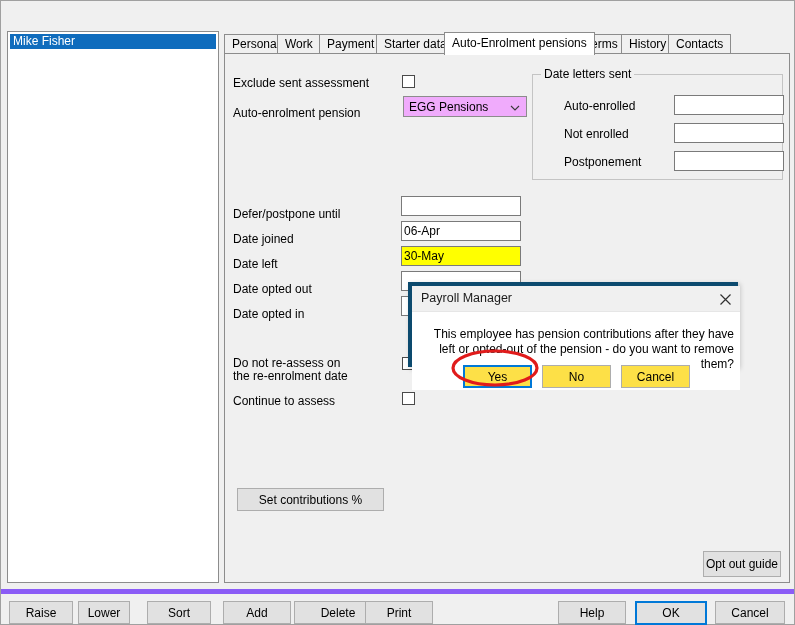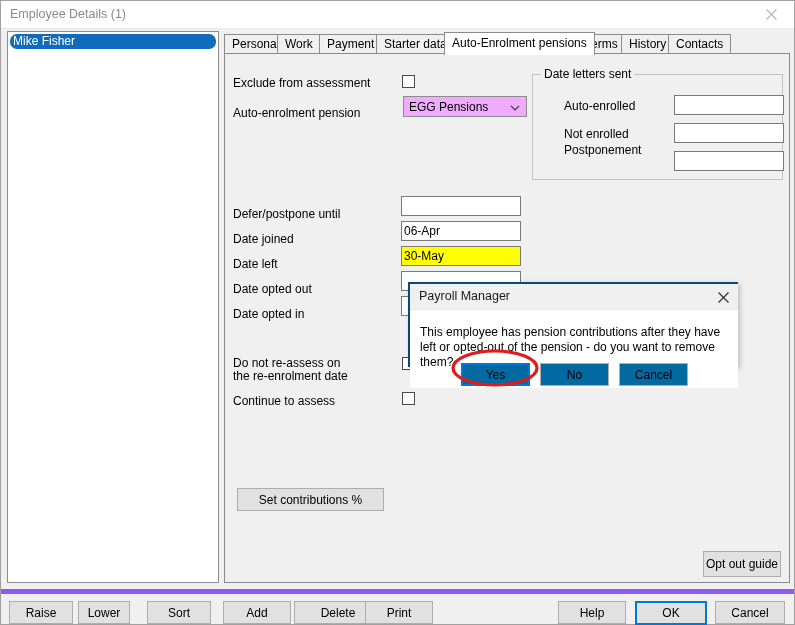--- a/index.html
+++ b/index.html
@@ -51,21 +51,20 @@
     overflow: hidden;
   }
   .emp-item {
     margin: 2px 2px 0 2px;
     height: 15px;
     line-height: 15px;
     padding-left: 3px;
     font-size: 12px;
     color: #000;
     white-space: nowrap;
-    border-radius: 7px;
   }
   .emp-item.selected {
     background: #0f6cbd;
     color: #ffffff;
   }
 
   
   .tabstrip {
     position: absolute; left: 223px; top: 31px;
     width: 566px; height: 22px;
@@ -187,23 +186,24 @@
     background: #f0f0f0;
     border-top: 5px solid #8b5cf6;
   }
 
   
   .dialog {
     position: absolute;
     left: 407px; top: 281px;
     width: 330px; height: 85px;
     background: #f0f0f0;
-    border: 2px solid #0c4a6e;
+    border: 4px solid #0c4a6e;
     box-shadow: 2px 2px 5px rgba(0,0,0,0.22);
     z-index: 50;
+    text-align: right;
   }
   .dialog-titlebar {
     position: absolute; left: 0; top: 0;
     width: 328px; height: 25px;
     background: #f0f0f0;
   }
   .dialog-title {
     position: absolute; left: 9px; top: 5px;
     font-size: 12.5px;
     color: #1a1a1a;
@@ -225,21 +225,21 @@
     position: absolute; left: 10px; top: 15px;
     width: 312px;
     font-size: 12px;
     color: #000;
     line-height: 15px;
   }
   .dialog-btn {
     position: absolute;
     top: 53px;
     height: 23px;
-    background: #0369a1;
+    background: #fde047;
     border: 1px solid #adadad;
     font-size: 12px;
     color: #000;
     display: flex; align-items: center; justify-content: center;
   }
   .dialog-btn.focused {
     border: 2px solid #0078d7;
   }
 
   
@@ -247,49 +247,41 @@
     position: absolute;
     z-index: 80;
     pointer-events: none;
   }
 </style>
 </head>
 <body>
 
 <div id="app">
 
-  <div class="titlebar">
-    <div class="titlebar-text">Employee Details (1)</div>
-    <div class="titlebar-close">
-      <svg width="11" height="11" viewBox="0 0 11 11">
-        <path d="M0.5 0.5 L10.5 10.5 M10.5 0.5 L0.5 10.5" stroke="#b4b4b4" stroke-width="1.1" fill="none"></path>
-      </svg>
-    </div>
-  </div>
 
   <div class="emp-list">
     <div class="emp-item selected">
       <span>Mike Fisher</span>
     </div>
   </div>
 
   <div class="tabstrip">
     <div class="tab" style="left:0px;"><span>Personal</span></div>
     <div class="tab" style="left:53px;"><span>Work</span></div>
     <div class="tab" style="left:95px;"><span>Payment</span></div>
     <div class="tab" style="left:152px;"><span>Starter data</span></div>
     <div class="tab active" style="left:220px;"><span>Auto-Enrolment pensions</span></div>
     <div class="tab" style="left:353px;"><span>Terms</span></div>
     <div class="tab" style="left:397px;"><span>History</span></div>
     <div class="tab" style="left:444px;"><span>Contacts</span></div>
   </div>
 
   <div class="tabpage">
 
-    <div class="flabel" style="left:8px; top:22px;">Exclude from assessment</div>
+    <div class="flabel" style="left:8px; top:22px;">Exclude sent assessment</div>
     <div class="cbox" style="left:177px; top:21px;"></div>
 
     <div class="flabel" style="left:8px; top:52px;">Auto-enrolment pension</div>
     <div class="combo" style="left:178px; top:42px; width:124px;">
       <span class="combo-text">EGG Pensions</span>
       <span class="combo-arrow">
         <svg width="10" height="10" viewBox="0 0 10 10">
           <path d="M1 3 L5 7 L9 3" stroke="#3a3a3a" stroke-width="1.1" fill="none"></path>
         </svg>
       </span>
@@ -297,21 +289,21 @@
 
     <div class="groupbox" style="left:307px; top:20px; width:251px; height:106px;">
       <div class="groupbox-title">Date letters sent</div>
 
       <div class="flabel" style="left:31px; top:24px;">Auto-enrolled</div>
       <div class="tinput" style="left:141px; top:20px; width:110px;"><span></span></div>
 
       <div class="flabel" style="left:31px; top:52px;">Not enrolled</div>
       <div class="tinput" style="left:141px; top:48px; width:110px;"><span></span></div>
 
-      <div class="flabel" style="left:31px; top:68px;">Postponement</div>
+      <div class="flabel" style="left:31px; top:80px;">Postponement</div>
       <div class="tinput" style="left:141px; top:76px; width:110px;"><span></span></div>
     </div>
 
     <div class="flabel" style="left:8px; top:153px;">Defer/postpone until</div>
     <div class="tinput" style="left:176px; top:142px; width:120px;"><span></span></div>
 
     <div class="flabel" style="left:8px; top:178px;">Date joined</div>
     <div class="tinput" style="left:176px; top:167px; width:120px;"><span>06-Apr</span></div>
 
     <div class="flabel" style="left:8px; top:203px;">Date left</div>

